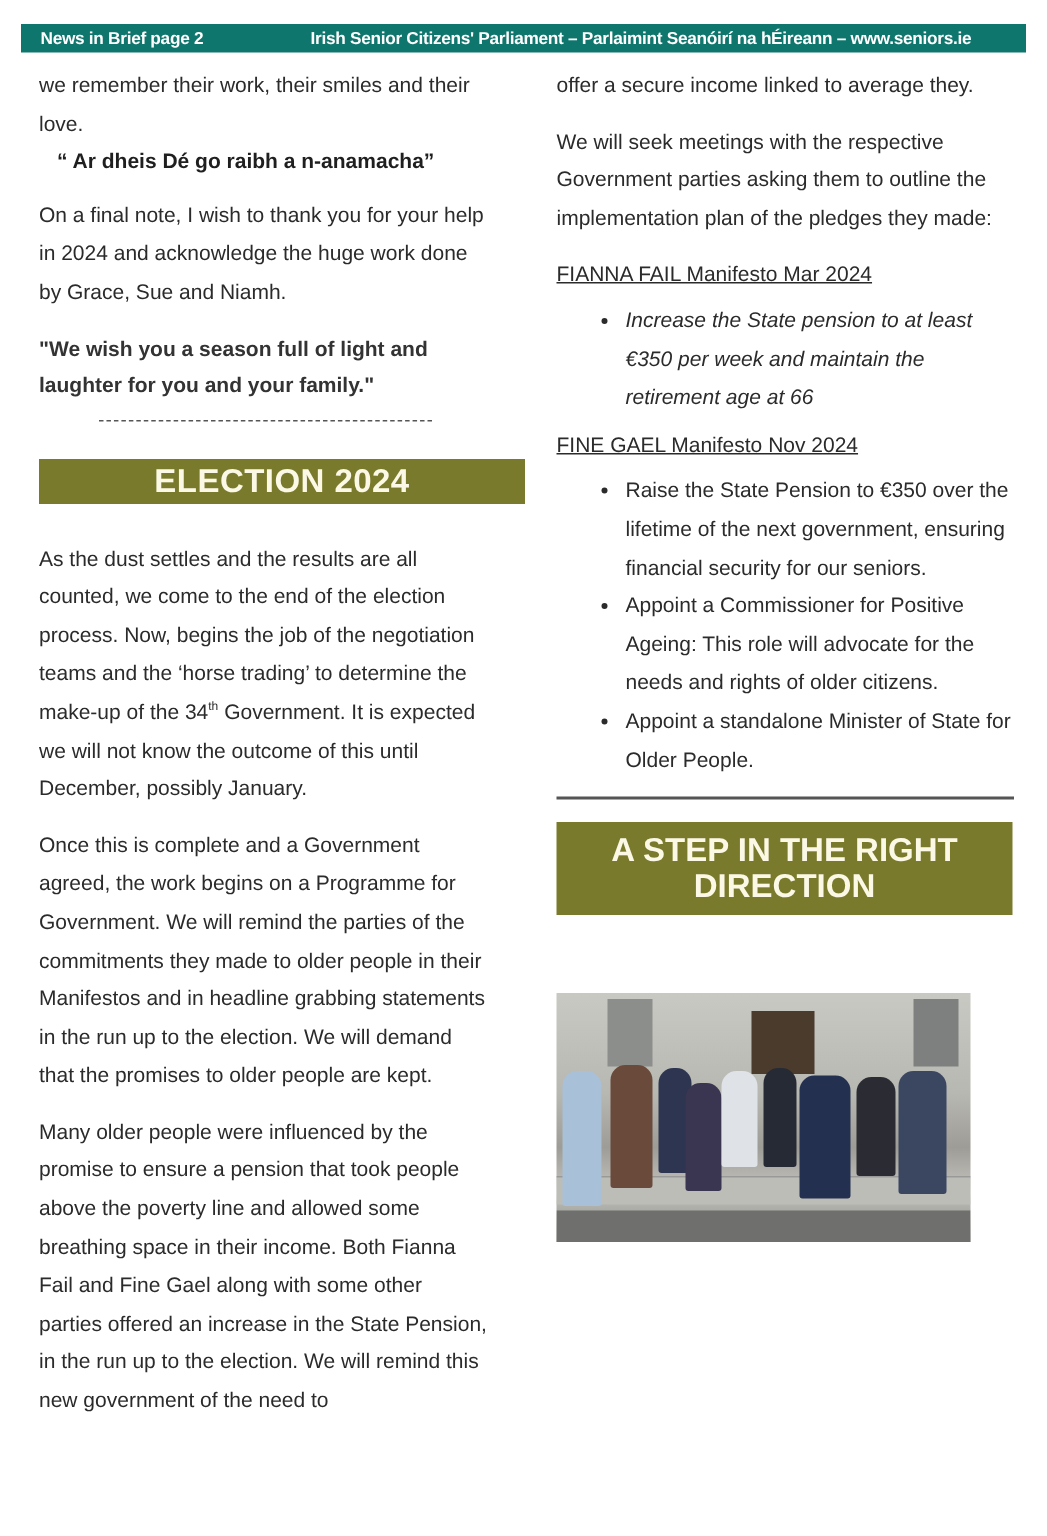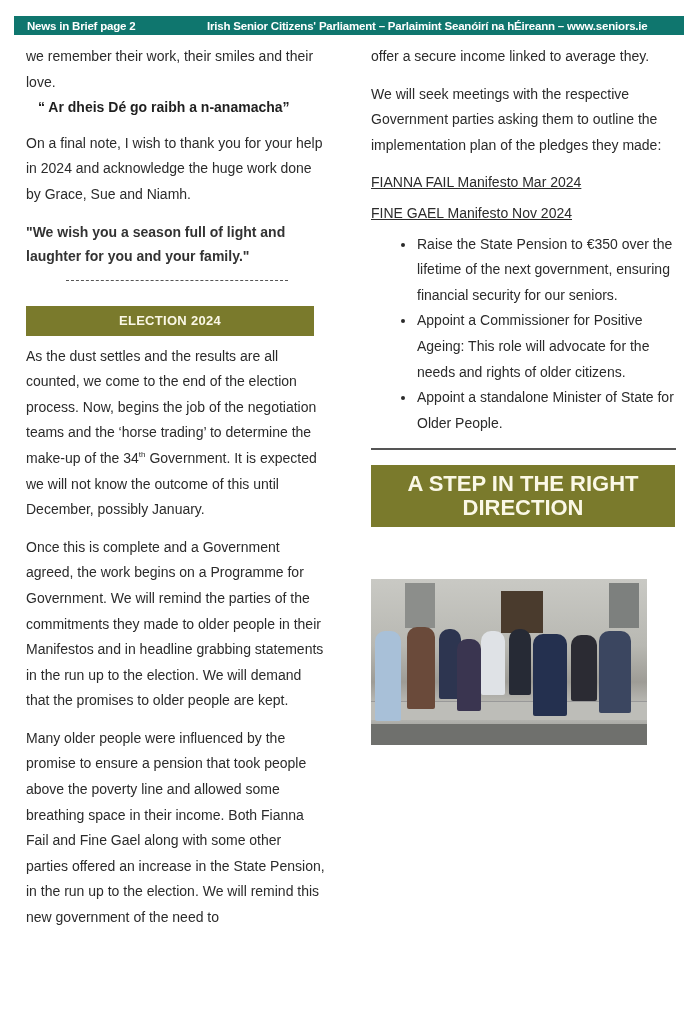--- a/index.html
+++ b/index.html
@@ -13,22 +13,22 @@
   .header-bar .hr { position: absolute; left: 193px; white-space: nowrap; }
   .col { position: absolute; top: 44px; font-size: 14px; line-height: 25.6px; }
   .col.left { left: 26px; width: 300px; }
   .col.right { left: 371px; width: 310px; }
   p { margin: 0 0 12px 0; }
   .irish { font-weight: bold; color: #1f1f1f; margin-bottom: 10px; margin-left: 12px; }
   .wish { font-weight: bold; color: #333; font-size: 14px; line-height: 24px; margin-top: 6px; }
   .dash { width: 222px; margin: 4px 0 0 40px; border-top: 1px dashed #555; height: 0; }
   .banner { background: #7a7a2c; color: #fbf8e6; font-weight: bold; text-align: center;
             font-family: "Liberation Sans", sans-serif; }
-  .banner.election { width: 288px; height: 30px; line-height: 30px; font-size: 13px;
-                     margin: 25px 0 8px 0; letter-spacing: 0.3px; }
+  .banner.election { width: 324px; height: 30px; line-height: 30px; font-size: 22px;
+                     margin: 25px 0 24px 0; letter-spacing: 0.3px; }
   .banner.step { width: 304px; height: 62px; font-size: 22px; line-height: 24px;
                  padding-top: 7px; box-sizing: border-box; margin-top: 15px; }
   .manifesto { text-decoration: underline; margin: 0 0 5px 0; }
   ul { margin: 0 0 6px 0; padding-left: 45px; }
   ul li { margin: 0; padding-left: 1px; }
   ul.ff li { font-style: italic; }
   .link { color: #2a9ab0; text-decoration: underline; }
   .src { font-style: italic; }
   .rule { width: 305px; height: 2px; background: #555; margin-top: 8px; }
   .photo { width: 276px; height: 166px; margin: 52px 0 0 0;
@@ -58,20 +58,23 @@
   <div class="banner election">ELECTION 2024</div>
   <p><span>As the dust settles and the results are all counted, we come to the end of the election process. Now, begins the job of the negotiation teams and the ‘horse trading’ to determine the make-up of the 34</span><sup style="font-size:8px;line-height:0">th</sup><span> Government. It is expected we will not know the outcome of this until December, possibly January.</span></p>
   <p>Once this is complete and a Government agreed, the work begins on a Programme for Government. We will remind the parties of the commitments they made to older people in their Manifestos and in headline grabbing statements in the run up to the election. We will demand that the promises to older people are kept.</p>
   <p>Many older people were influenced by the promise to ensure a pension that took people above the poverty line and allowed some breathing space in their income. Both Fianna Fail and Fine Gael along with some other parties offered an increase in the State Pension, in the run up to the election. We will remind this new government of the need to</p>
 </div>
 
 <div class="col right">
   <p>offer a secure income linked to  average they.</p>
   <p>We will seek meetings with the respective Government parties asking them to outline the implementation plan of the pledges they made:</p>
   <p class="manifesto">FIANNA FAIL Manifesto Mar 2024</p>
+  <ul class="ff">
+    <li>Increase the State pension to at least €350 per week and maintain the retirement age at 66</li>
+  </ul>
   <p class="manifesto">FINE GAEL Manifesto Nov 2024</p>
   <ul style="margin-bottom:12px">
     <li>Raise the State Pension to €350 over the lifetime of the next government, ensuring financial security for our seniors.</li>
     <li>Appoint a Commissioner for Positive Ageing: This role will advocate for the needs and rights of older citizens.</li>
     <li>Appoint a standalone Minister of State for Older People.</li>
   </ul>
   <div class="rule"></div>
   <div class="banner step">A STEP IN THE RIGHT DIRECTION</div>
   <div class="photo" title="Group of senior citizens holding papers on the steps of Leinster House">
     <div class="win1"></div>

